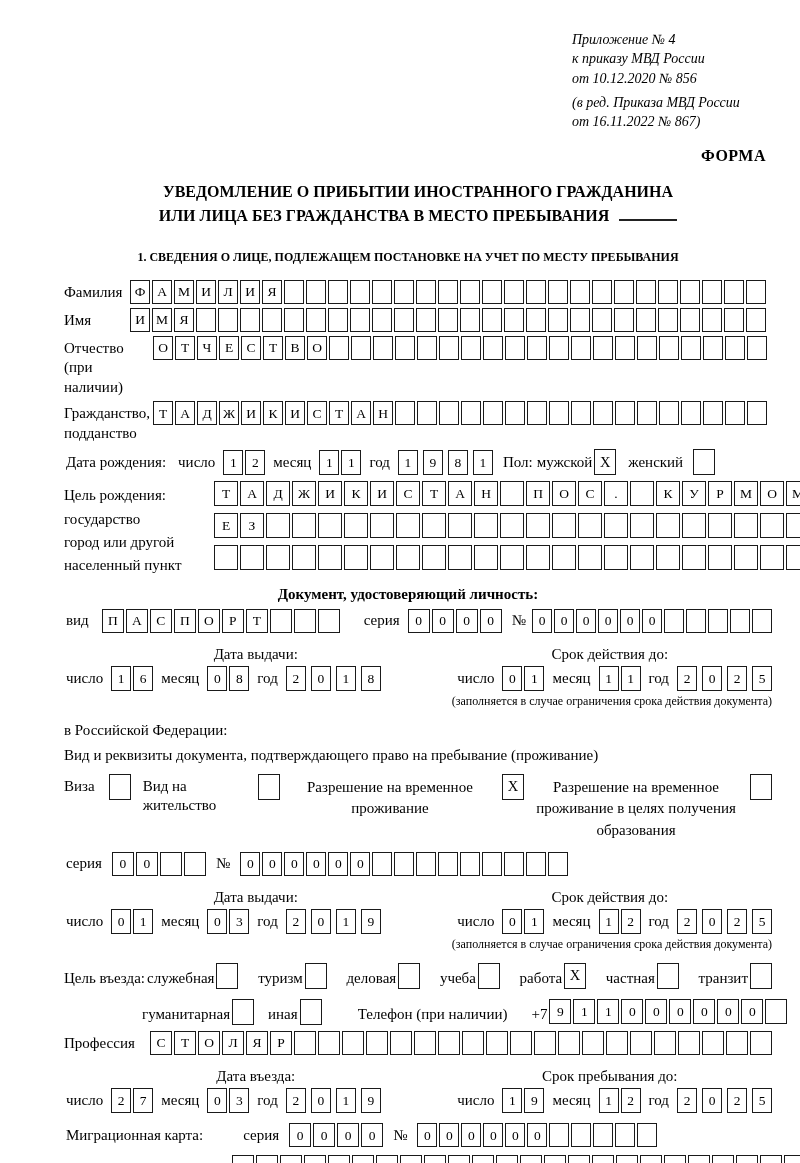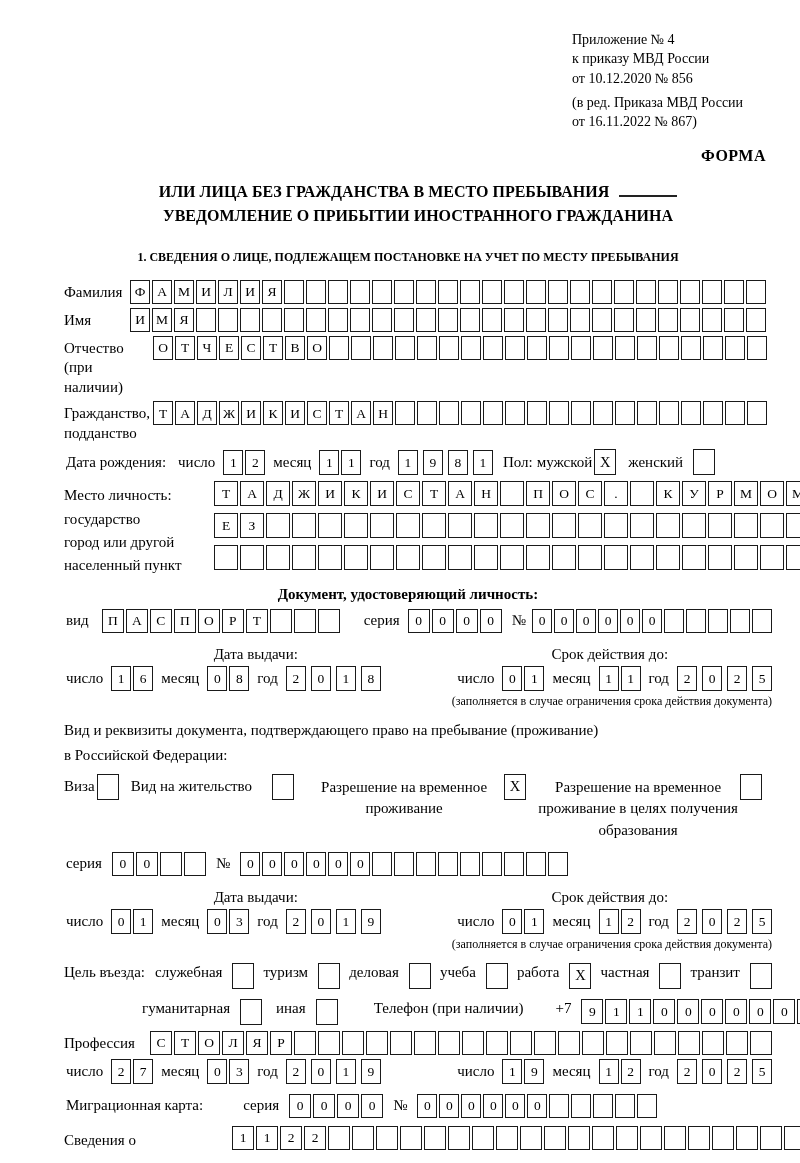--- a/index.html
+++ b/index.html
@@ -6,21 +6,21 @@
   html,body { background:#fff; }
   body {
     width:800px; height:1163px; overflow:hidden;
     color:#000; font-family:"Liberation Serif", serif;
     font-size:15px; line-height:1.3;
   }
   .page { padding:30px 28px 14px 64px; }
 
   
   .hdr { display:flex; justify-content:flex-end; }
-  .hdr-block { width:200px; font-size:14px; line-height:1.38; }
+  .hdr-block { width:200px; font-size:14px; line-height:1.38;font-style:italic; }
   .hdr-edition { margin-top:5px; }
   .form-label { text-align:right; font-weight:bold; font-size:16px; margin:14px 6px 8px 0; letter-spacing:0.5px; }
 
   .title { text-align:center; font-weight:bold; font-size:16px; margin-top:14px; line-height:1.5; }
   .t-underline { display:inline-block; width:58px; border-bottom:2px solid #222; margin-left:10px; }
 
   .sec-heading { text-align:center; font-weight:bold; font-size:12px; margin:22px 0 14px -20px; }
 
   
   .boxes { display:inline-flex; gap:2px; vertical-align:top; flex-wrap:nowrap; }
@@ -51,29 +51,29 @@
   .dh-right { width:330px; text-align:center; }
   .dates-row { display:flex; margin-top:2px; }
   .dg-left { width:426px; }
   .note-right { text-align:right; font-size:12px; margin-top:3px; }
 
   .center-bold { text-align:center; font-weight:bold; margin:8px 0 4px -20px; }
 
   .intro { margin-top:8px; line-height:1.65; }
 
   .opt-row { display:flex; align-items:flex-start; gap:12px; margin-top:6px; }
-  .opt { display:flex; align-items:flex-start; gap:2px; }
+  .opt { display:flex; align-items:flex-start; gap:14px; }
   .opt-label { padding-top:3px; }
   .opt-center { text-align:center; line-height:1.45; }
   .optw1 { width:196px; } .optw2 { width:200px; }
 
   .series-row { display:flex; align-items:center; gap:8px; margin-top:10px; }
 
   .pur-row { display:flex; align-items:center; justify-content:space-between; margin-top:10px; }
-  .pur-item { display:inline-flex; align-items:flex-start; gap:10px; white-space:nowrap; }
+  .pur-item { display:inline-flex; align-items:flex-end; gap:2px; white-space:nowrap; }
   .pur-row2 { display:flex; align-items:center; margin:10px 0 0 78px; gap:14px; }
 </style>
 </head>
 <body>
 
 <div class="page">
 
   <div class="hdr">
     <div class="hdr-block">
       <div>Приложение № 4</div>
@@ -82,22 +82,22 @@
       <div class="hdr-edition">
         <div>(в ред. Приказа МВД России</div>
         <div>от 16.11.2022 № 867)</div>
       </div>
     </div>
   </div>
 
   <div class="form-label">ФОРМА</div>
 
   <div class="title">
+    <div>УВЕДОМЛЕНИЕ О ПРИБЫТИИ ИНОСТРАННОГО ГРАЖДАНИНА</div>
     <div><span>ИЛИ ЛИЦА БЕЗ ГРАЖДАНСТВА В МЕСТО ПРЕБЫВАНИЯ</span><span class="t-underline"></span></div>
-    <div>УВЕДОМЛЕНИЕ О ПРИБЫТИИ ИНОСТРАННОГО ГРАЖДАНИНА</div>
   </div>
 
   <div class="sec-heading">1. СВЕДЕНИЯ О ЛИЦЕ, ПОДЛЕЖАЩЕМ ПОСТАНОВКЕ НА УЧЕТ ПО МЕСТУ ПРЕБЫВАНИЯ</div>
 
   <div class="frow">
     <div class="flabel lw62">Фамилия</div>
     <div class="boxes">
         <span class="box">Ф</span>
         <span class="box">А</span>
         <span class="box">М</span>
@@ -262,21 +262,21 @@
     </span>
     <span class="dlab" style="margin-left:8px;">Пол:</span>
     <span class="dlab">мужской</span>
     <span class="box cb">X</span>
     <span class="dlab" style="margin-left:10px;">женский</span>
     <span class="box cb" style="margin-left:8px;"></span>
   </div>
 
   <div class="frow" style="margin-top:6px;">
     <div class="flabel ml-list" style="width:150px;">
-      <div>Место личность:</div>
+      <div>Цель рождения:</div>
       <div>государство</div>
       <div>город или другой</div>
       <div>населенный пункт</div>
     </div>
     <div class="rows-stack">
       <div class="boxes w24">
           <span class="box">Т</span>
           <span class="box">А</span>
           <span class="box">Д</span>
           <span class="box">Ж</span>
@@ -436,22 +436,22 @@
             <span class="box">0</span>
             <span class="box">2</span>
             <span class="box">5</span>
           </span>
       </span>
     </div>
   </div>
   <div class="note-right">(заполняется в случае ограничения срока действия документа)</div>
 
   <div class="intro">
+    <div>в Российской Федерации:</div>
     <div>Вид и реквизиты документа, подтверждающего право на пребывание (проживание)</div>
-    <div>в Российской Федерации:</div>
   </div>
 
   <div class="opt-row">
     <span class="opt">
       <span class="opt-label">Виза</span>
       <span class="box cb"></span>
     </span>
     <span class="opt" style="">
       <span class="opt-label">Вид на жительство</span>
       <span class="box cb" style="margin-left:18px;"></span>
@@ -628,20 +628,24 @@
         <span class="box"></span>
         <span class="box"></span>
         <span class="box"></span>
         <span class="box"></span>
         <span class="box"></span>
         <span class="box"></span>
         <span class="box"></span>
       </div>
   </div>
 
+  <div class="dates-hdr">
+    <div class="dh-left">Дата въезда:</div>
+    <div class="dh-right">Срок пребывания до:</div>
+  </div>
   <div class="dates-row">
     <div class="dg-left">
       <span class="dgroup">
         <span class="dlab">число</span>
         <span class="boxes dg">
             <span class="box">2</span>
             <span class="box">7</span>
           </span>
         <span class="dlab">месяц</span>
         <span class="boxes dg">

